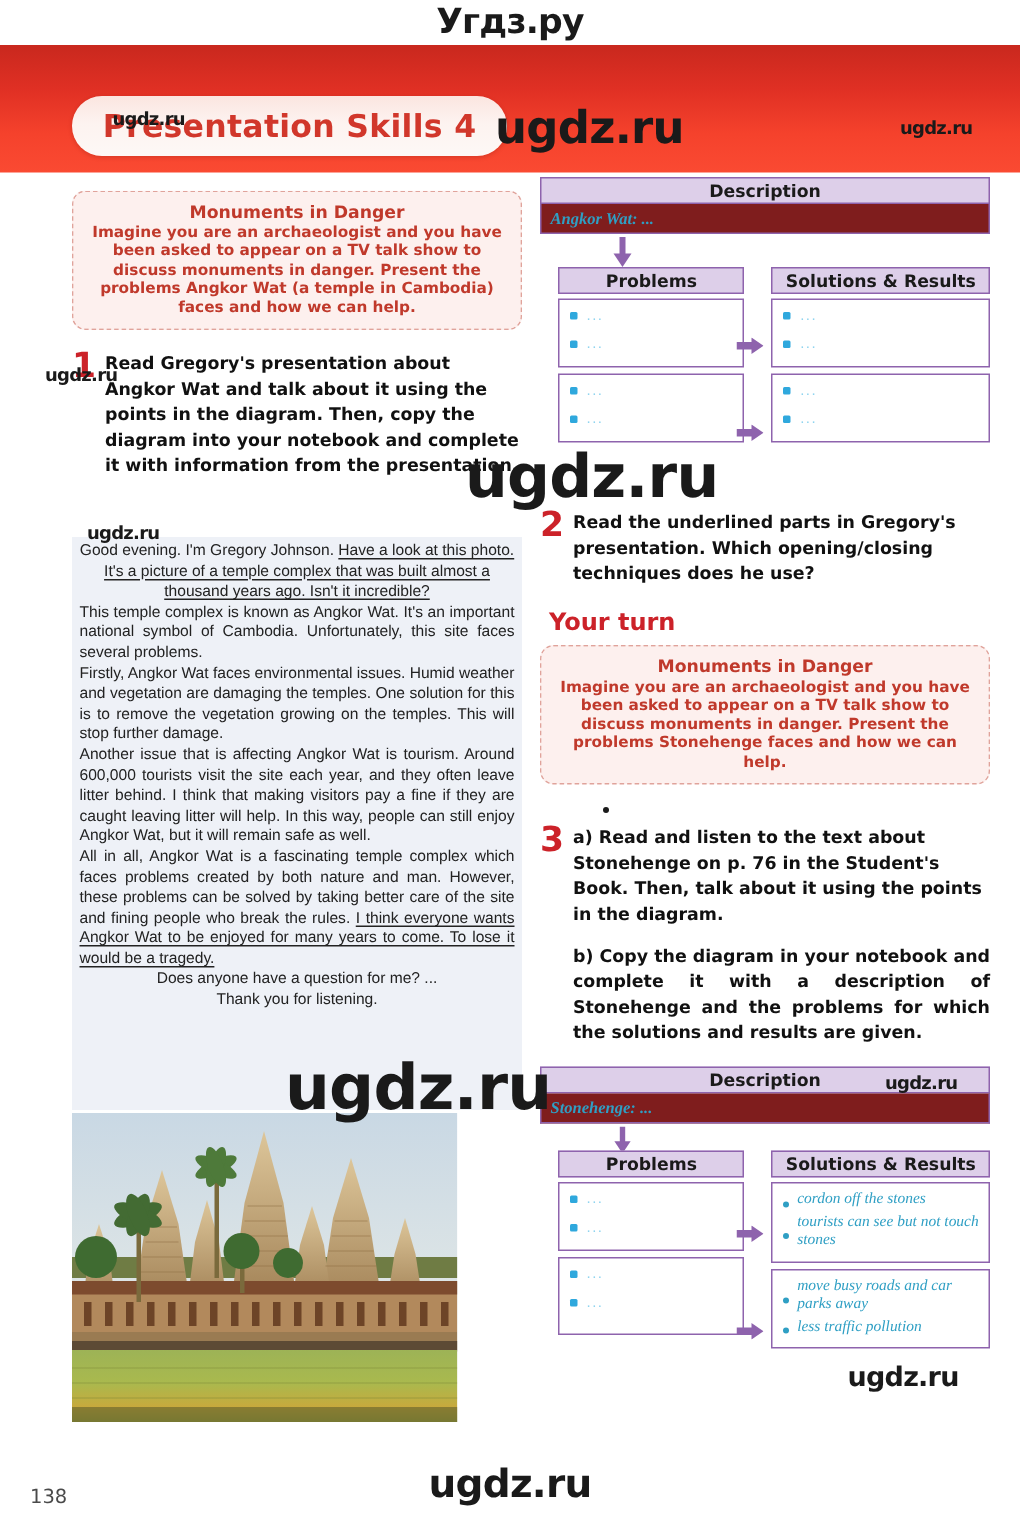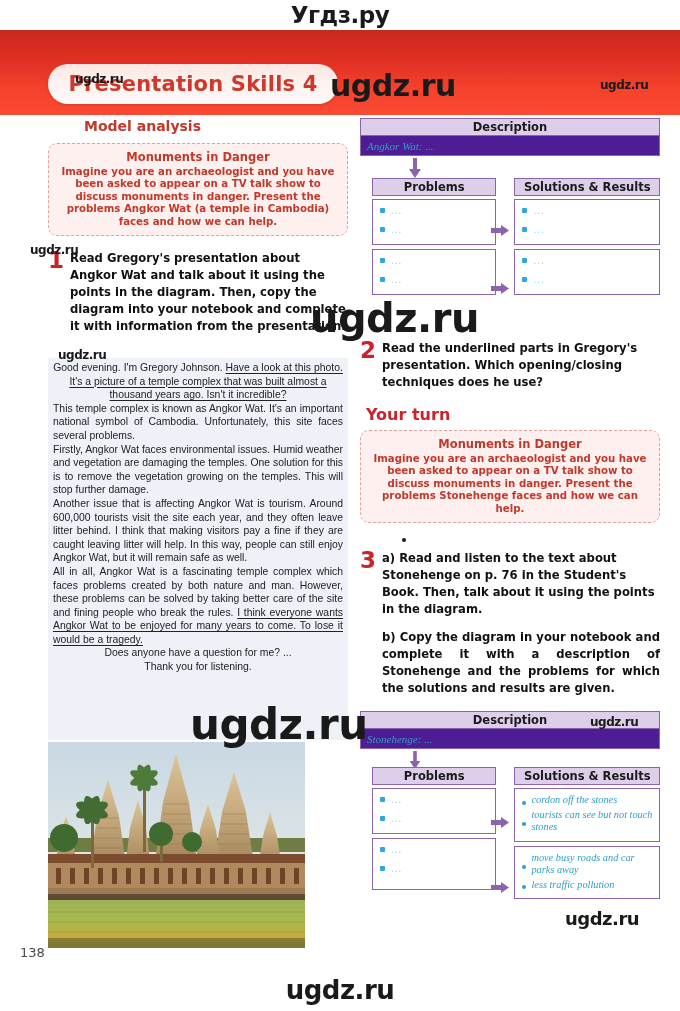--- a/index.html
+++ b/index.html
@@ -104,42 +104,43 @@
   .transcript p.nj { text-align: center; }
   .transcript u { text-decoration: underline; text-underline-offset: 1.5px; }
 
   
   .photo {
     position: absolute; left: 48px; top: 742px; width: 257px; height: 206px;
     overflow: hidden;
   }
 
   .page-num {
-    position: absolute; left: 20px; top: 945px;
+    position: absolute; left: 20px; top: 991px;
     font-size: 13px; color: #4a4a4a;
     font-family: "DejaVu Sans", sans-serif;
   }
 
   
   .right-col { position: absolute; left: 360px; top: 118px; width: 300px; }
 
   
   .diagram { position: relative; }
   .dg-band {
     background: #ddcfe9;
     border: 1.5px solid #8e63ad;
     height: 18px;
     display: flex; align-items: center; justify-content: center;
     font-size: 11.5px; font-weight: bold; color: #1a1a1a;
     font-family: "DejaVu Sans", sans-serif;
   }
   .dg-white {
-    background: #4c1d95;
+    background: #7f1d1d;
     border: 1.5px solid #8e63ad;
     border-top: none;
+    font-weight: bold;
   }
   .dg-desc { height: 20px; display: flex; align-items: center; padding-left: 6px; }
   .dg-italic {
     font-style: italic; font-size: 11px; color: #2f9fc4;
     font-family: "Liberation Serif", serif;
   }
   .dg-arrow-down {
     width: 100%; height: 22px; position: relative;
   }
   .dg-arrow-down svg { position: absolute; left: 48px; top: 2px; }
@@ -189,21 +190,20 @@
 </head>
 <body>
 
 <div class="header-band"></div>
 <div class="title-pill">
   <div class="title-pill-text">Presentation Skills 4</div>
 </div>
 
 <div class="left-col">
 
-  <div class="section-head">Model analysis</div>
 
   <div class="task-box">
     <div class="tb-title">Monuments in Danger</div>
     <div class="tb-body">Imagine you are an archaeologist and you have been asked to appear on a TV talk show to discuss monuments in danger. Present the problems Angkor Wat (a temple in Cambodia) faces and how we can help.</div>
   </div>
 
   <div class="ex">
     <div class="ex-num">1</div>
     <div class="ex-text">Read Gregory's presentation about Angkor Wat and talk about it using the points in the diagram. Then, copy the diagram into your notebook and complete it with information from the presentation.</div>
   </div>

